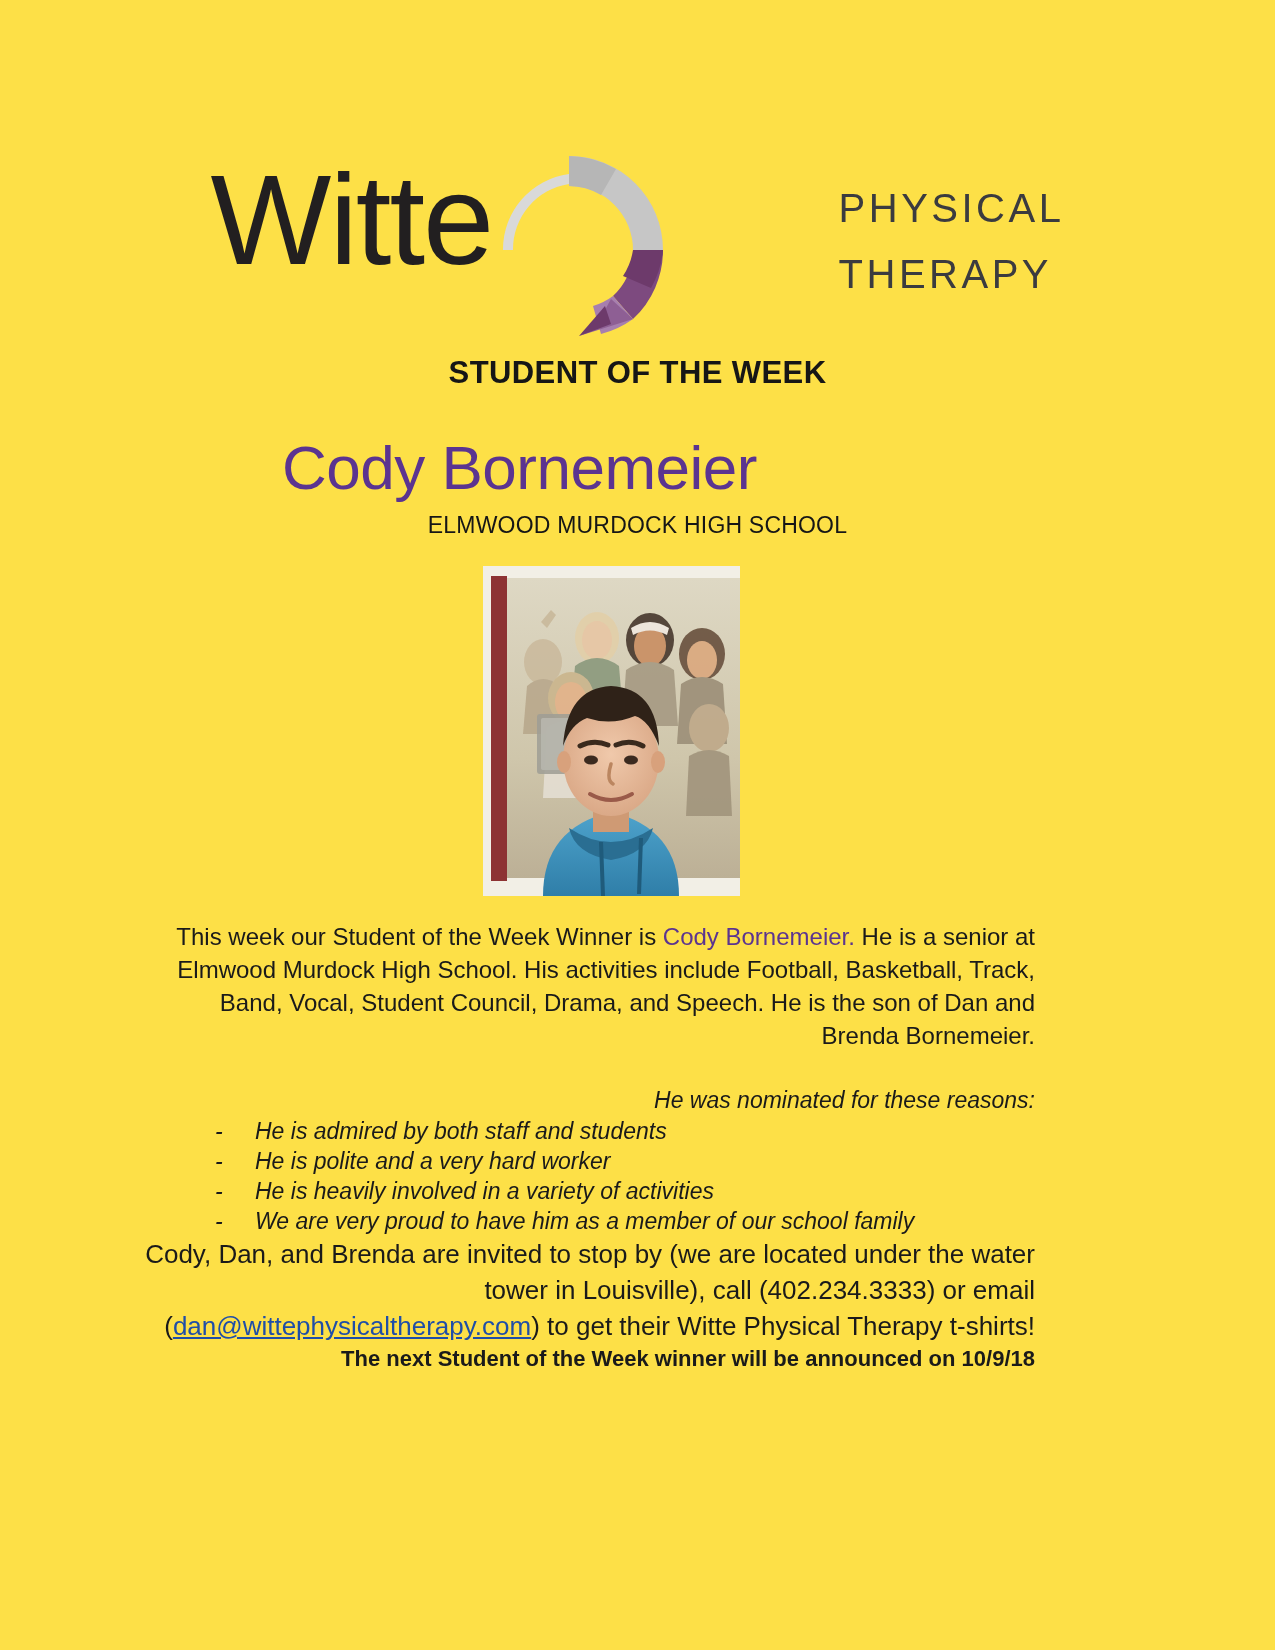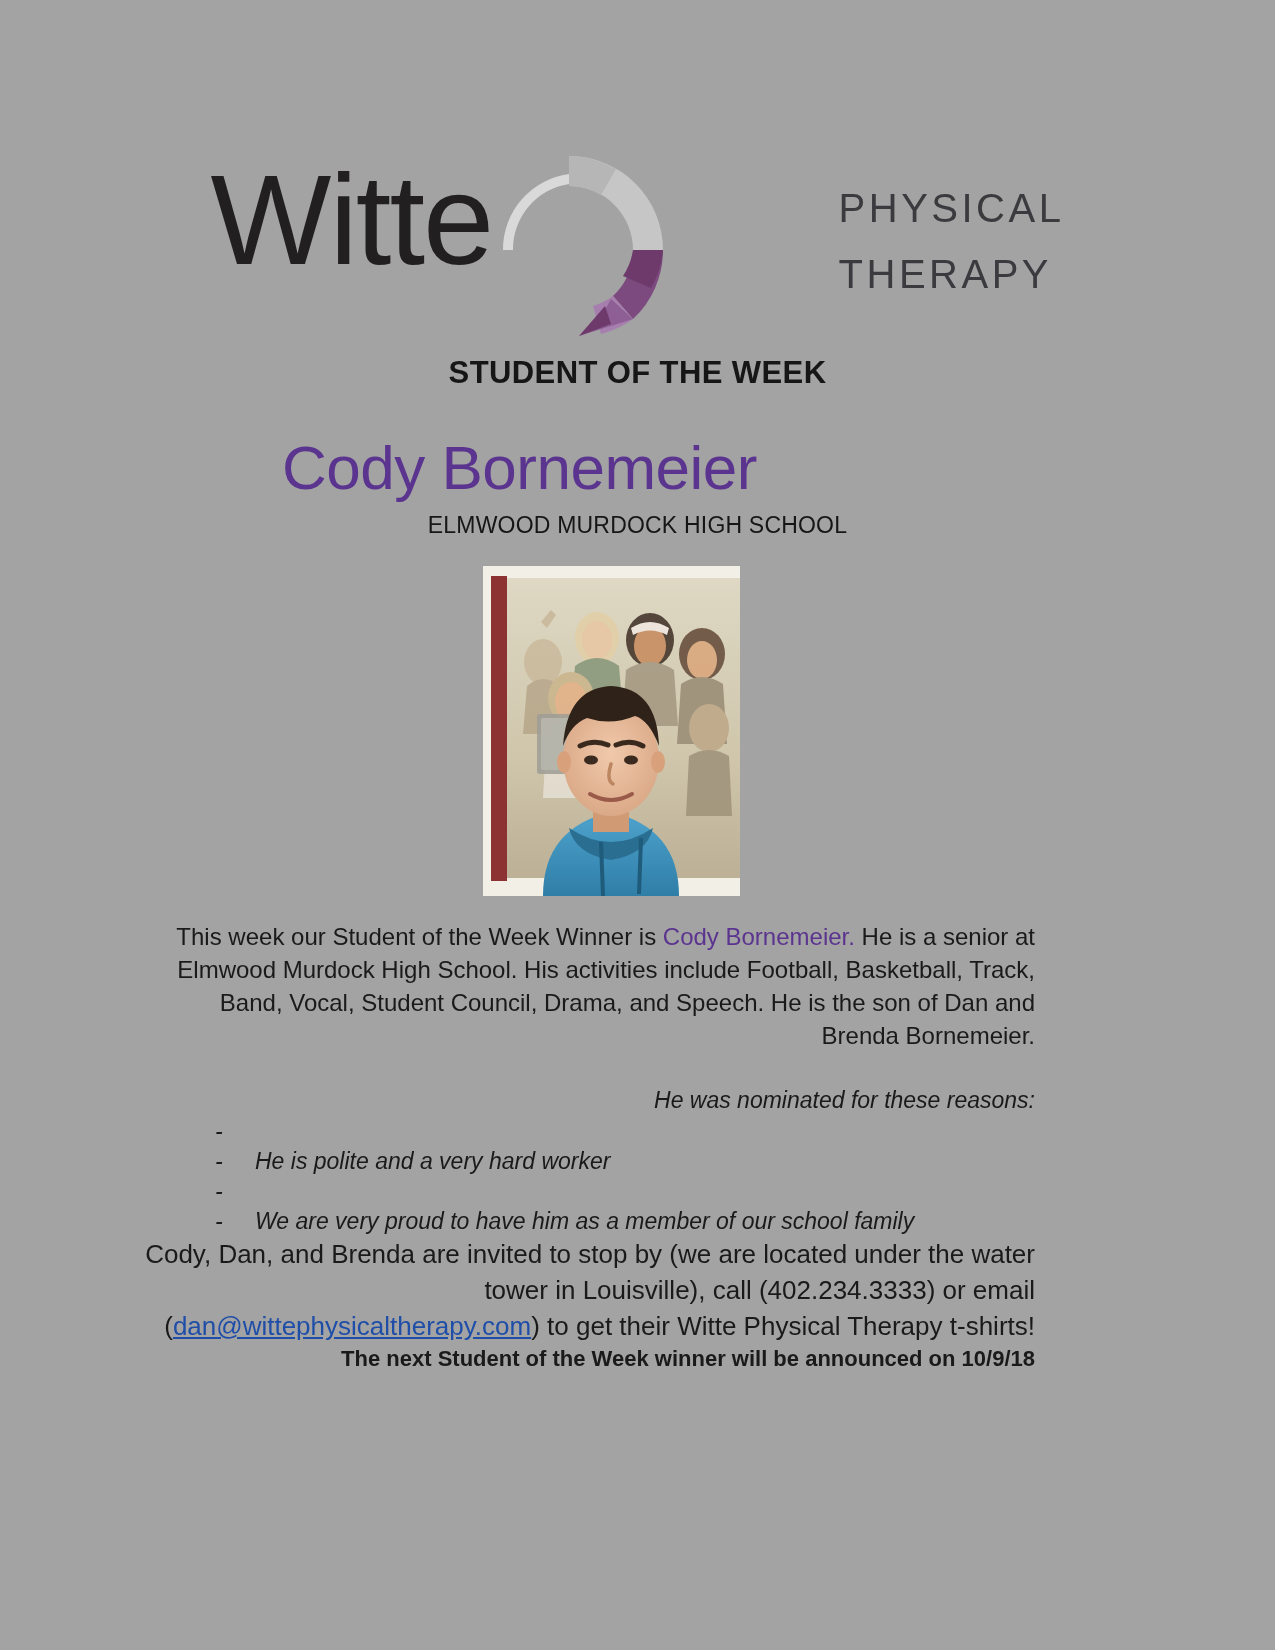--- a/index.html
+++ b/index.html
@@ -13,21 +13,21 @@
     font-family: "Liberation Sans", sans-serif;
     color: #1a1a1a;
     position: relative;
     overflow: hidden;
   }
 
   .page {
     width: 1275px;
     height: 1650px;
     position: relative;
-    background: #a3a3a3;
+    background: #fde047;
   }
 
   
   .logo-block {
     position: absolute;
     top: 146px;
     left: 0;
     width: 1275px;
     display: flex;
     justify-content: center;
@@ -297,27 +297,29 @@
 
   <div class="body-copy">
 
     <p><span>This week our Student of the Week Winner is </span><span class="accent-name">Cody Bornemeier.</span><span> He is a senior at Elmwood Murdock High School. His activities include Football, Basketball, Track, Band, Vocal, Student Council, Drama, and Speech. He is the son of Dan and Brenda Bornemeier.</span></p>
 
     <div class="reasons">
       <p class="reasons-lead">He was nominated for these reasons:</p>
 
       <div class="reason-row">
         <span class="reason-dash">-</span>
+        <span>He is admired by both staff and students</span>
       </div>
       <div class="reason-row">
         <span class="reason-dash">-</span>
         <span>He is polite and a very hard worker</span>
       </div>
       <div class="reason-row">
         <span class="reason-dash">-</span>
+        <span>He is heavily involved in a variety of activities</span>
       </div>
       <div class="reason-row">
         <span class="reason-dash">-</span>
         <span>We are very proud to have him as a member of our school family</span>
       </div>
     </div>
 
     <p class="invite"><span>Cody, Dan, and Brenda are invited to stop by (we are located under the water tower in Louisville), call (402.234.3333) or email (</span><a class="email-link" href="#">dan@wittephysicaltherapy.com</a><span>) to get their Witte Physical Therapy t-shirts!</span></p>
 
     <p class="next-note">The next Student of the Week winner will be announced on 10/9/18</p>

